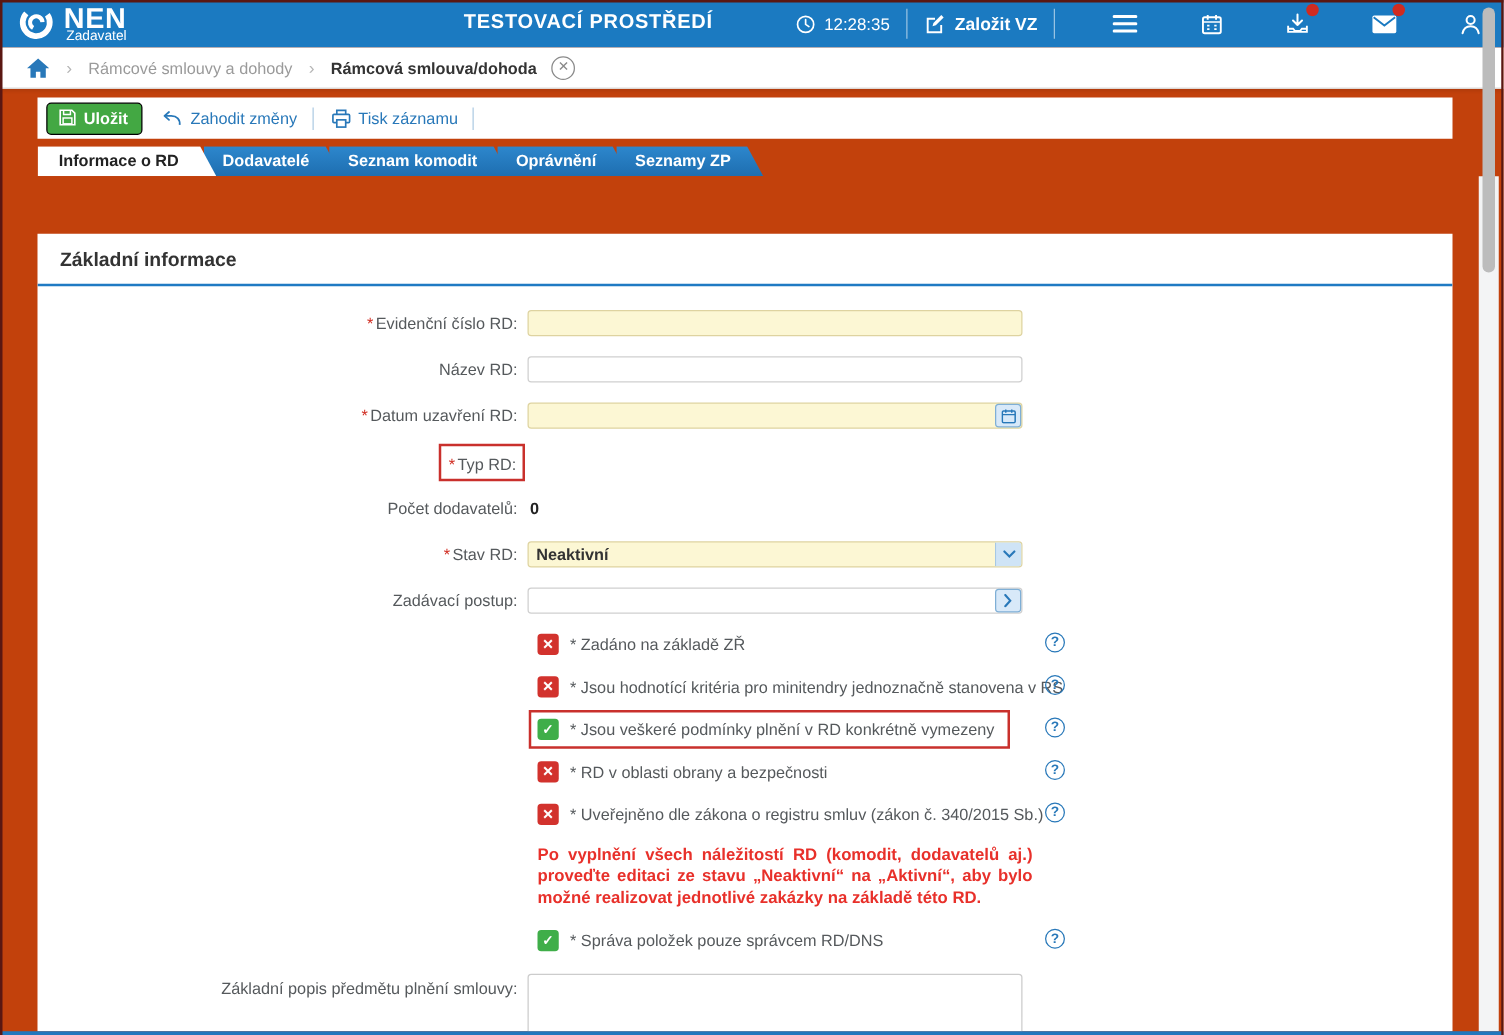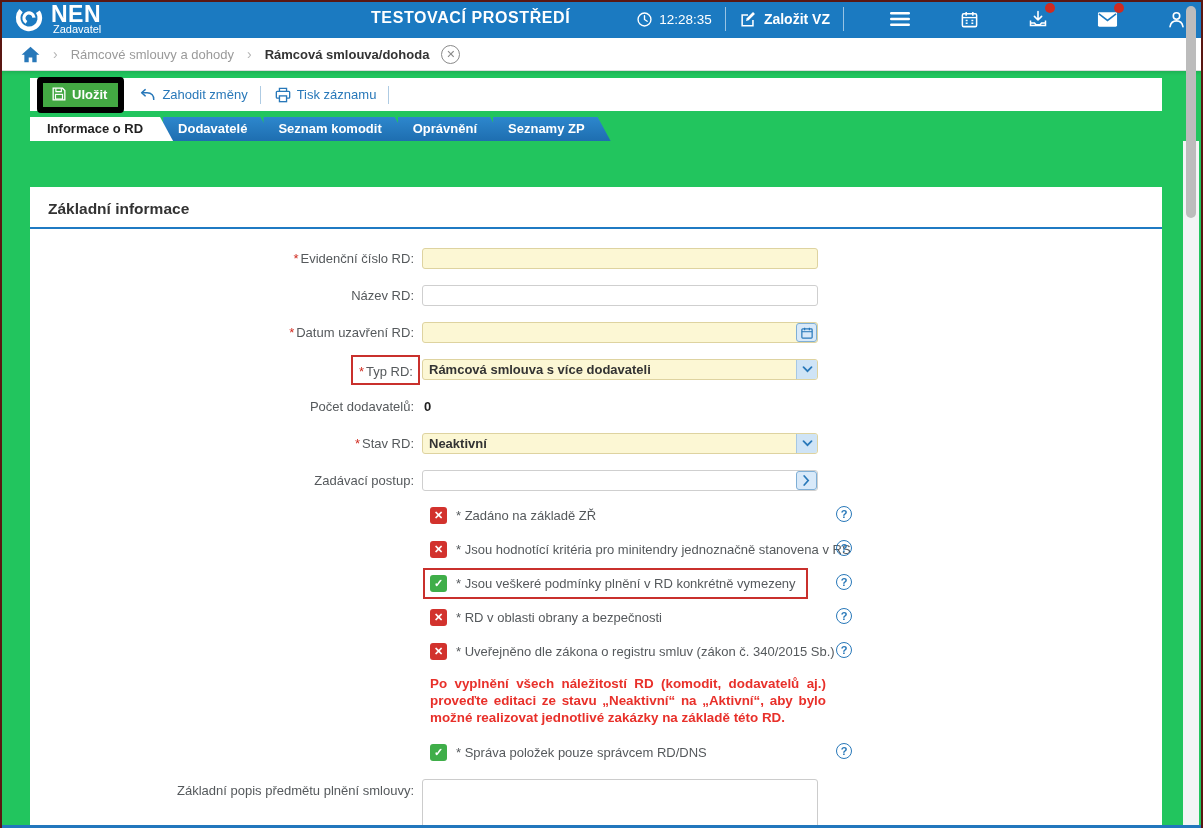--- a/index.html
+++ b/index.html
@@ -1,16 +1,16 @@
 <!DOCTYPE html>
 <html><head>
 <meta charset="utf-8">
 <style>
   html,body{margin:0;padding:0;}
-  .page{position:relative;width:1203px;height:828px;background:#22c55e;overflow:hidden;
+  .page{position:relative;width:1203px;height:828px;background:#c2410c;overflow:hidden;
         font-family:"Liberation Sans",sans-serif;font-size:13px;color:#55595c;}
   .edge{position:absolute;z-index:60;background:#5a1712;}
   .edge-left{left:0;top:0;bottom:0;width:2px;}
   .edge-right{right:0;top:0;bottom:0;width:2px;}
   .edge-top{left:0;right:0;top:0;height:2px;}
   .edge-bottom{position:absolute;left:0;right:0;bottom:0;height:3px;background:#2277bd;z-index:59;}
 
   
   .topbar{position:absolute;left:0;right:0;top:0;height:38px;background:#1b7ac1;display:flex;align-items:center;color:#fff;}
   .brand{display:flex;align-items:flex-start;margin-left:14px;gap:7px;cursor:pointer;}
@@ -30,21 +30,21 @@
             box-shadow:0 2px 3px rgba(0,0,0,.10);display:flex;align-items:center;z-index:5;}
   .crumb-home{margin:0 0 0 21px;display:flex;align-items:center;cursor:pointer;}
   .crumb-sep{color:#b5b5b5;margin:0 13px;font-size:14px;}
   .crumb-parent{color:#9a9a9a;cursor:pointer;}
   .crumb-current{color:#333;font-weight:bold;cursor:default;}
   .crumb-close{margin-left:12px;width:17px;height:17px;border:1.4px solid #8a8a8a;border-radius:50%;color:#8a8a8a;
                display:flex;align-items:center;justify-content:center;font-size:11px;line-height:1;cursor:pointer;}
 
   
   .toolbar{position:absolute;left:30px;right:41px;top:78px;height:33px;background:#fff;display:flex;align-items:center;padding-left:7px;box-sizing:border-box;}
-  .btn-save{display:flex;align-items:center;gap:6px;background:#43a843;border:6px solid #000000;border-radius:4px;
+  .btn-save{display:flex;align-items:center;gap:6px;background:#43a843;border:1px solid #000000;border-radius:4px;
             color:#fff;font-weight:bold;font-size:13px;padding:4px 11px 5px 9px;cursor:pointer;}
   .tool-link{display:flex;align-items:center;gap:6px;color:#2878b9;margin-left:14px;cursor:pointer;}
   .tool-sep{width:1px;height:18px;background:#aecbe3;margin-left:12px;}
 
   
   .tabs{position:absolute;left:30px;top:117px;height:24px;display:flex;z-index:4;}
   .tab{height:24px;line-height:24px;padding:0 26px 0 15px;margin-right:-10px;color:#fff;font-weight:bold;font-size:13px;
        background:linear-gradient(#2d87cd,#1e6eb0);clip-path:polygon(0 0,calc(100% - 13px) 0,100% 100%,0 100%);cursor:pointer;}
   .tab:nth-child(2){z-index:5;} .tab:nth-child(3){z-index:4;} .tab:nth-child(4){z-index:3;} .tab:nth-child(5){z-index:2;}
   .tab.active{background:#fff;color:#222;z-index:6;padding:0 30px 0 17px;}
@@ -268,30 +268,20 @@
                 <path d="M4.2.8v3M9.8.8v3" stroke="#2878b9" stroke-width="1.4"></path>
               </svg>
           </span>
         </div>
       </div>
 
       <div class="frow">
         <div class="flabel">
           <span class="lbl-box"><span class="req">*</span><span>Typ RD:</span></span>
         </div>
-        <div class="fctrl">
-          <div class="selbox">
-            <span class="selval">Rámcová smlouva s více dodavateli</span>
-            <span class="selbtn">
-              <svg width="11" height="7" viewBox="0 0 10 7">
-                  <path d="M1 1.2l4 4 4-4" fill="none" stroke="#2878b9" stroke-width="1.7" stroke-linecap="round"></path>
-                </svg>
-            </span>
-          </div>
-        </div>
       </div>
 
       <div class="frow">
         <div class="flabel"><span>Počet dodavatelů:</span></div>
         <div class="fctrl">
           <span class="static-val">0</span>
         </div>
       </div>
 
       <div class="frow">

